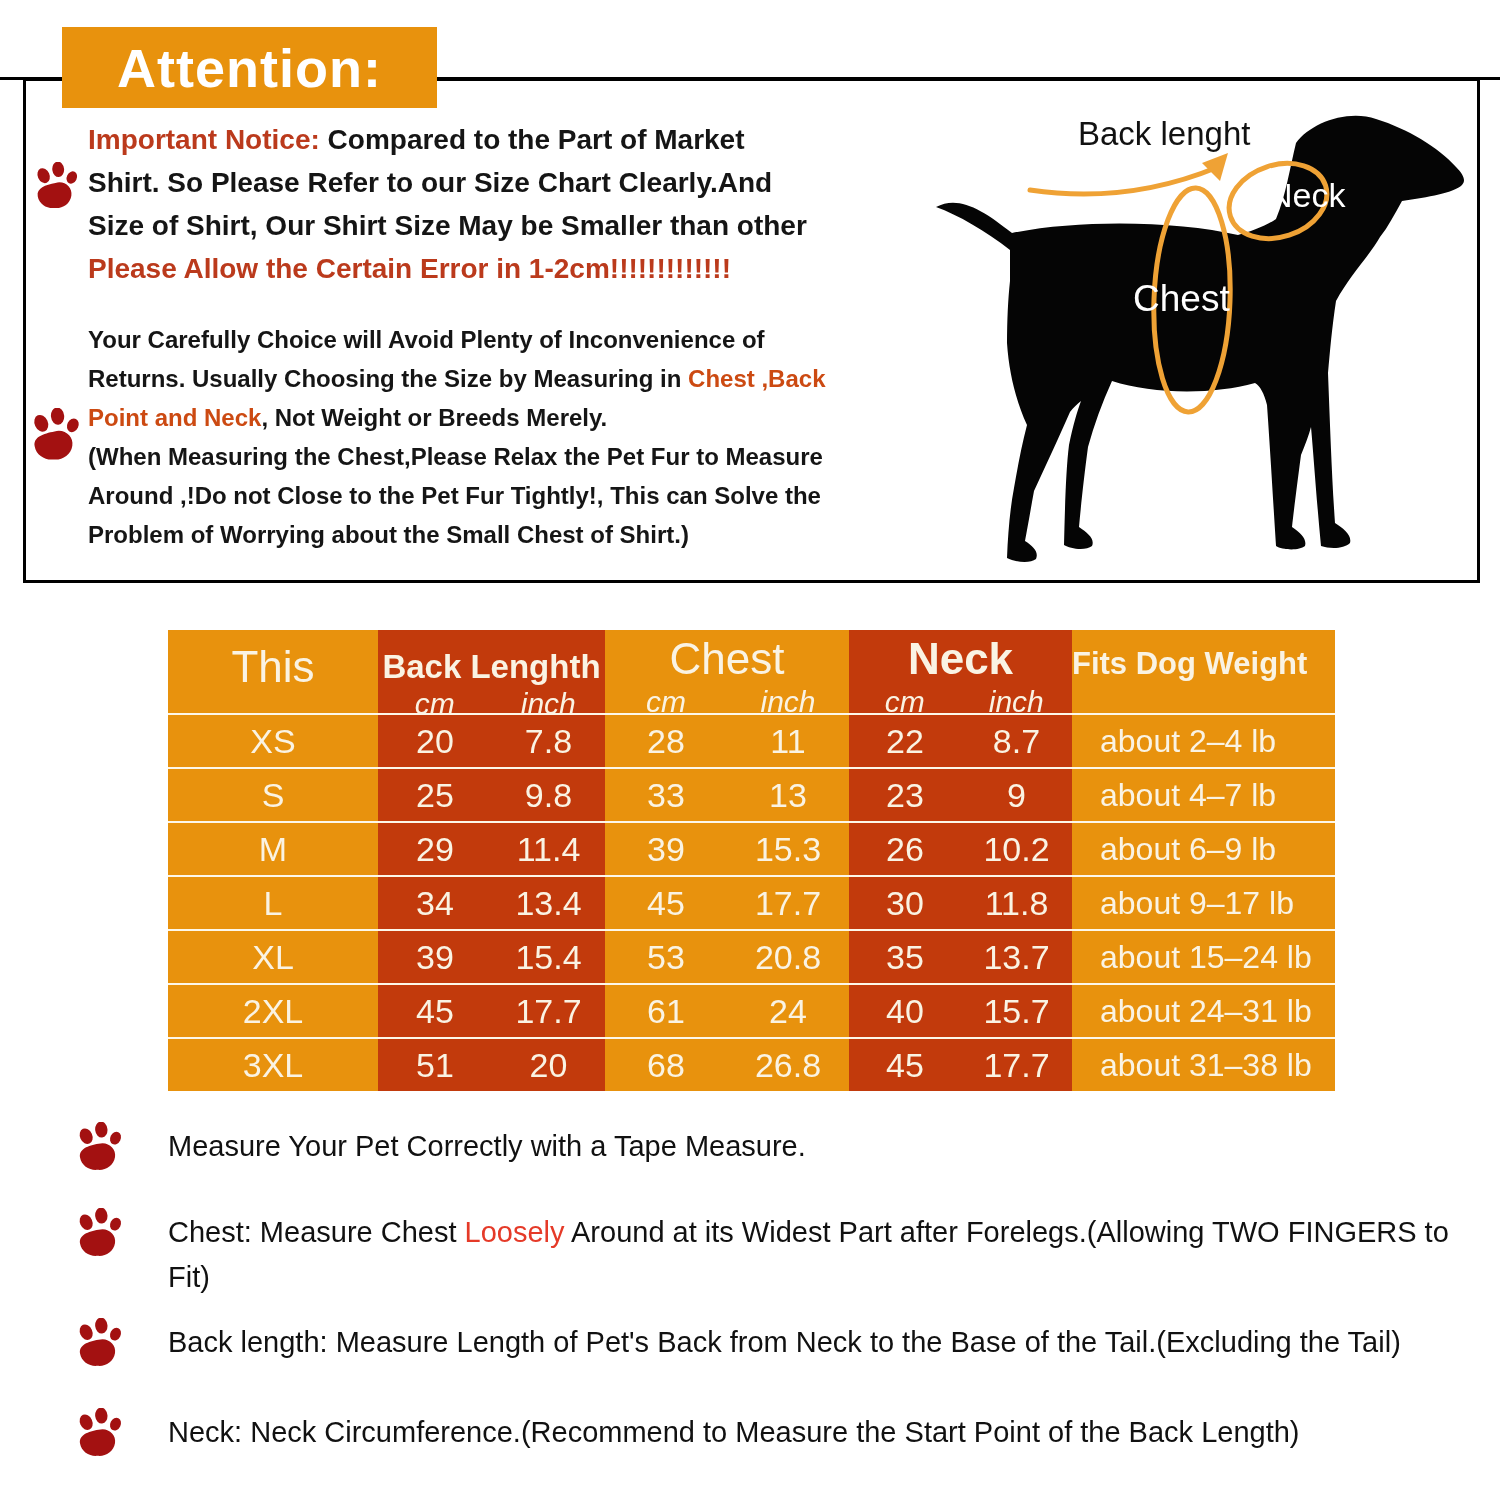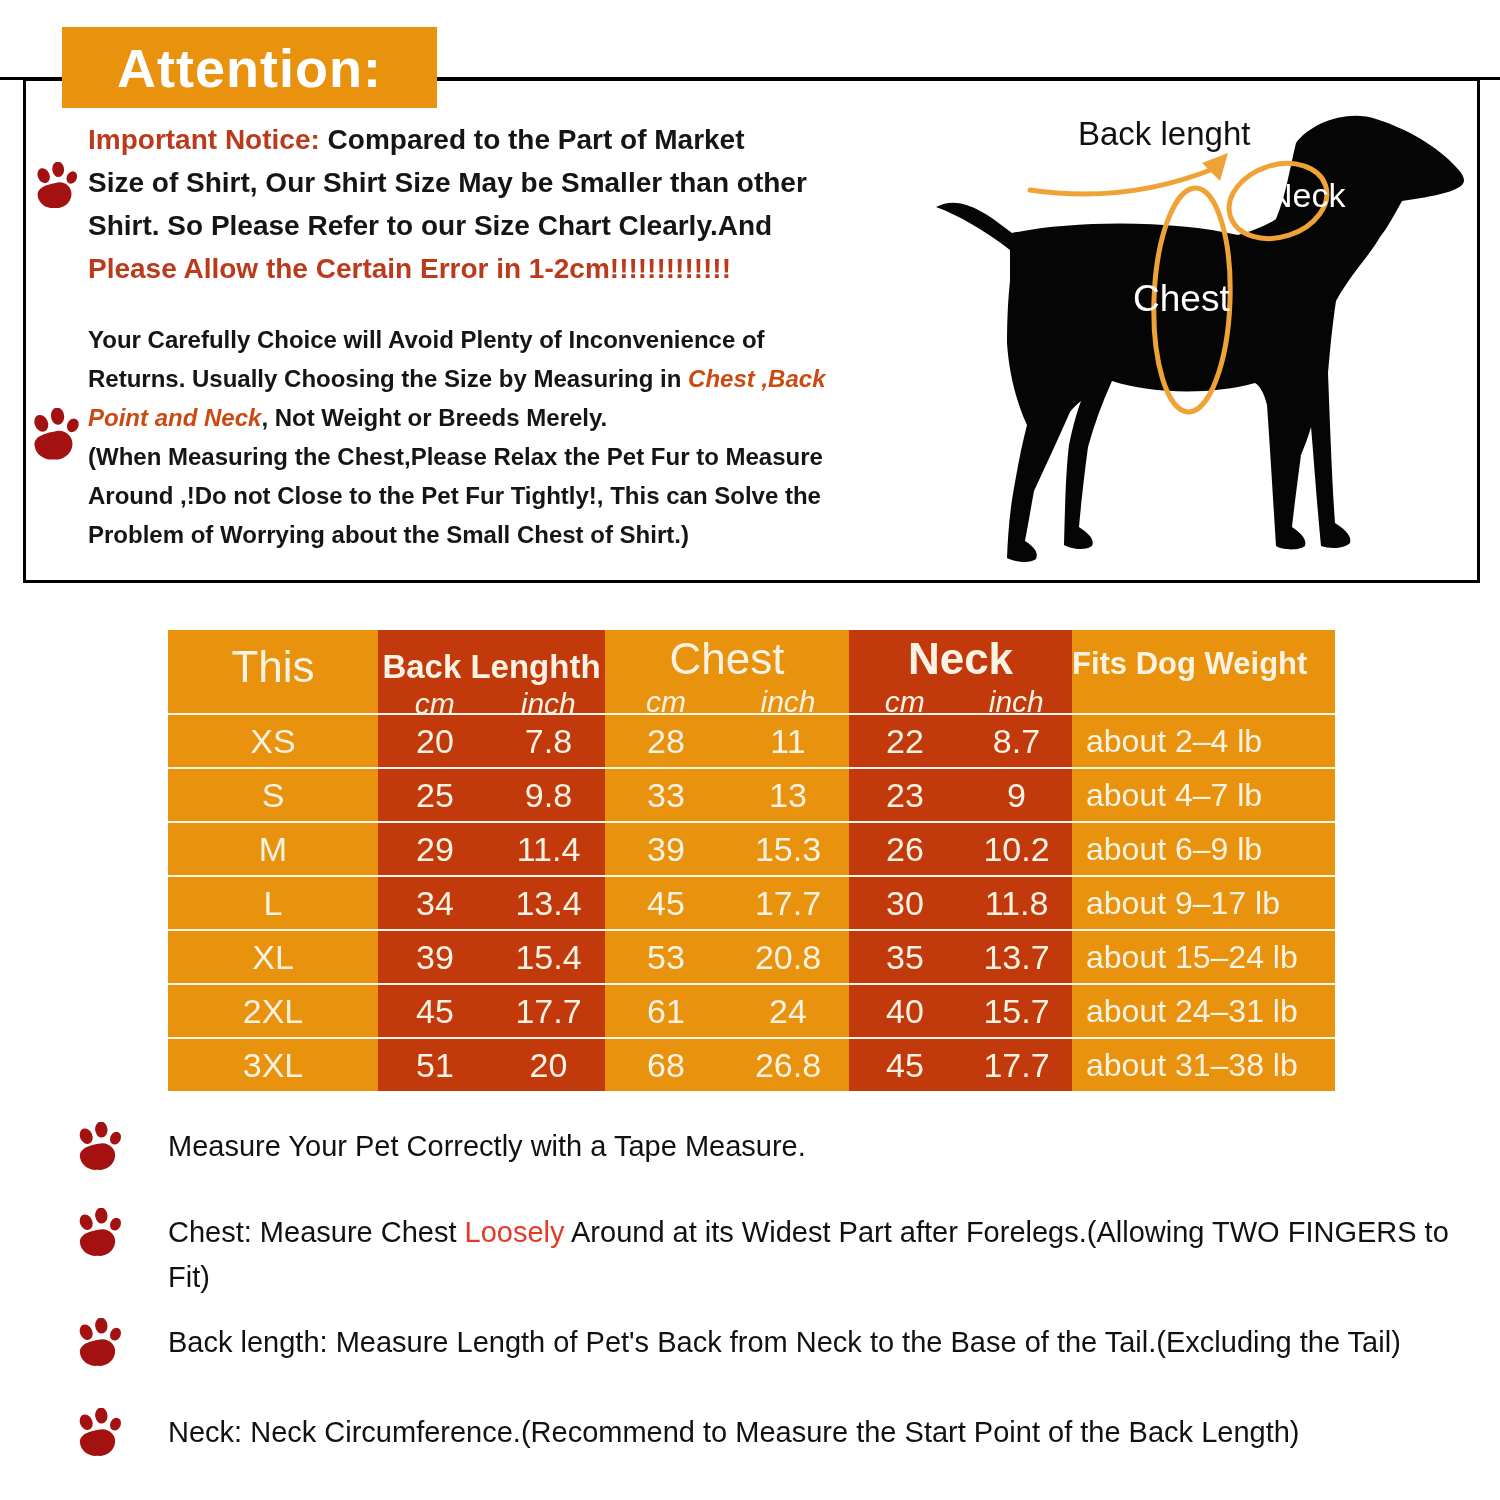--- a/index.html
+++ b/index.html
@@ -30,21 +30,21 @@
 
   
   .paw{fill:var(--paw_red);position:absolute;z-index:4;}
   .paw-n1{left:30px;top:162px;width:50px;height:51px;}
   .paw-n2{left:26px;top:408px;width:56px;height:57px;}
 
   
   .p1{position:absolute;left:88px;top:118px;z-index:4;font-weight:bold;font-size:28px;line-height:43px;white-space:nowrap;}
   .p2{position:absolute;left:88px;top:320px;z-index:4;font-weight:bold;font-size:24px;line-height:39px;white-space:nowrap;}
   .red{color:var(--notice_red);}
-  .hl{color:var(--highlight_orange);font-style:italic;}
+  .hl{color:var(--highlight_orange);}
   .hl-bright{color:var(--bright_red);}
 
   
   .dog{position:absolute;left:930px;top:95px;width:560px;height:490px;z-index:3;}
   .dog-body{fill:#050505;}
   .meas{fill:none;stroke:var(--arrow_orange);stroke-width:5;stroke-linecap:round;}
   .meas-fill{fill:var(--arrow_orange);}
   .lbl-dark{fill:#111;font-size:33px;font-family:"Liberation Sans",sans-serif;}
   .lbl-light{fill:#fff;font-size:34px;font-family:"Liberation Sans",sans-serif;}
   .lbl-big{font-size:37px;}
@@ -58,21 +58,21 @@
   .hcell{color:var(--cream);overflow:hidden;}
   .hcell .t{text-align:center;font-size:44px;margin-top:4px;}
   .hc-size .t{margin-top:12px;}
   .hc-back .t{font-size:33px;font-weight:bold;margin-top:18px;}
   .hc-neck .t{font-weight:bold;}
   .hc-weight .t{font-size:31px;font-weight:bold;text-align:left;margin-top:16px;}
   .units{display:flex;margin-top:1px;}
   .units span{flex:1;text-align:center;font-size:30px;font-style:italic;}
   .cell{color:var(--cream);font-size:34px;display:flex;align-items:center;justify-content:center;
         border-top:2px solid var(--separator);box-sizing:border-box;}
-  .cell.wt{justify-content:flex-start;padding-left:14px;font-size:32px;}
+  .cell.wt{justify-content:flex-start;padding-left:28px;font-size:32px;}
 
   
   .tip{position:absolute;left:72px;display:flex;gap:44px;align-items:flex-start;z-index:3;}
   .tip .paw{position:static;flex:0 0 auto;width:52px;height:53px;}
   .tip-text{width:1300px;font-size:29px;line-height:45px;color:#111;padding-top:2px;}
 </style>
 </head>
 <body>
 
 <svg width="0" height="0" style="position:absolute">
@@ -97,22 +97,22 @@
 
   <svg class="paw paw-n1" viewBox="0 0 110 112">
       <use href="#paw-shape"></use>
     </svg>
   <svg class="paw paw-n2" viewBox="0 0 110 112">
       <use href="#paw-shape"></use>
     </svg>
 
   <div class="p1">
     <div><span class="red">Important Notice:</span><span> Compared to the Part of Market</span></div>
+    <div>Shirt. So Please Refer to our Size Chart Clearly.And</div>
     <div>Size of Shirt, Our Shirt Size May be Smaller than other</div>
-    <div>Shirt. So Please Refer to our Size Chart Clearly.And</div>
     <div class="red">Please Allow the Certain Error in 1-2cm!!!!!!!!!!!!!</div>
   </div>
 
   <div class="p2">
     <div>Your Carefully Choice will Avoid Plenty of Inconvenience of</div>
     <div><span>Returns. Usually Choosing the Size by Measuring in </span><span class="hl">Chest ,Back</span></div>
     <div><span class="hl">Point and Neck</span><span>, Not Weight or Breeds Merely.</span></div>
     <div>(When Measuring the Chest,Please Relax the Pet Fur to Measure</div>
     <div>Around ,!Do not Close to the Pet Fur Tightly!, This can Solve the</div>
     <div>Problem of Worrying about the Small Chest of Shirt.)</div>

